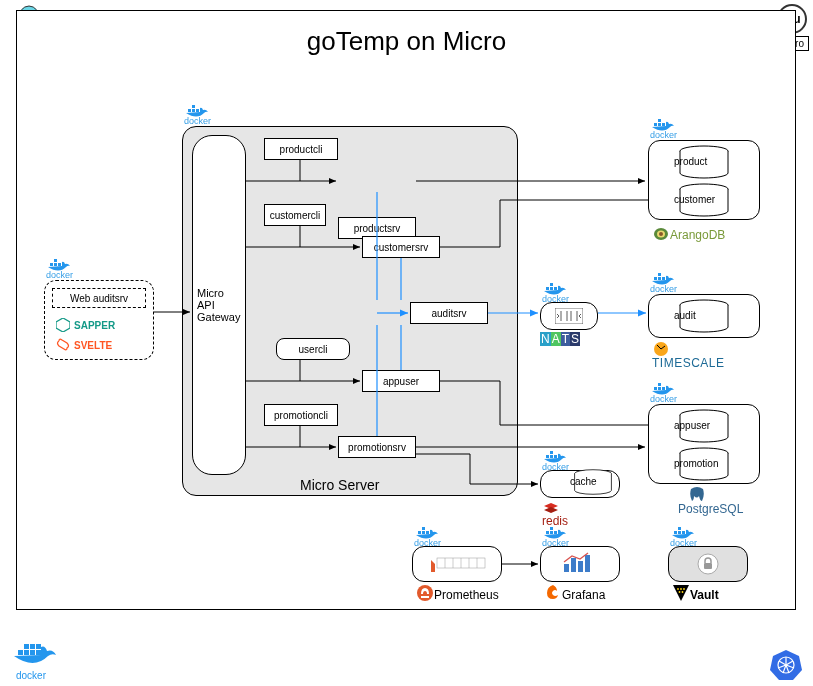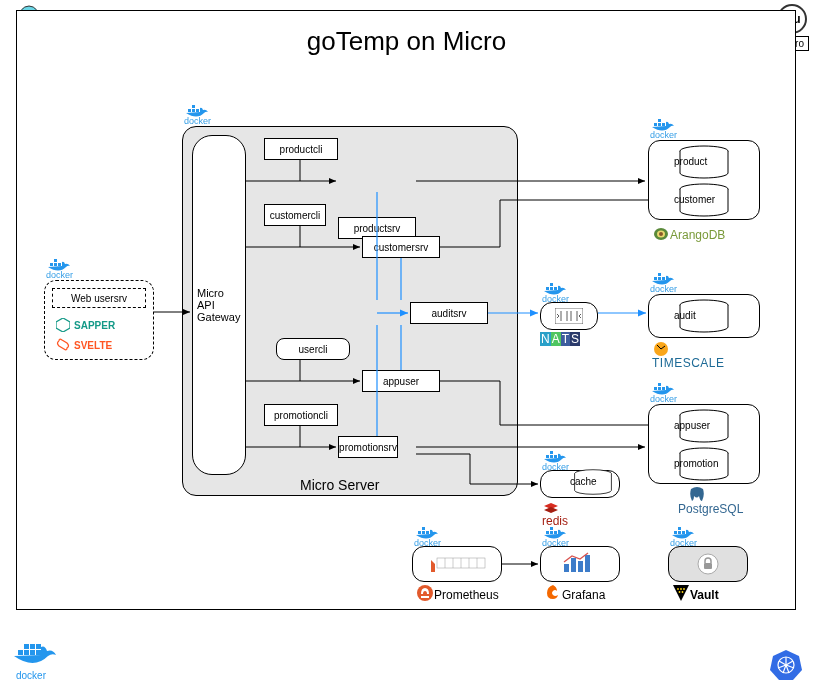--- a/index.html
+++ b/index.html
@@ -53,21 +53,21 @@
 
 <div class="docker-mark" style="left:48px;top:258px;"><svg viewBox="0 0 22 14">
       <rect x="2" y="5" width="3" height="3" fill="#2496ed"></rect>
       <rect x="6" y="5" width="3" height="3" fill="#2496ed"></rect>
       <rect x="10" y="5" width="3" height="3" fill="#2496ed"></rect>
       <rect x="6" y="1" width="3" height="3" fill="#2496ed"></rect>
       <path d="M0 9 Q11 16 18 9 Q20 7 22 8 Q20 5 17 6 Q16 3 14 4 L14 8 Z" fill="#2496ed"></path>
     </svg></div>
 <div class="docker-lbl" style="left:46px;top:270px;">docker</div>
 <div class="box dbox rbox" style="left:44px;top:280px;width:110px;height:80px;"></div>
-<div class="box dbox" style="left:52px;top:288px;width:94px;height:20px;">Web usersrv</div>
+<div class="box dbox" style="left:52px;top:288px;width:94px;height:20px;">Web auditsrv</div>
 <div style="position:absolute;left:56px;top:318px;display:flex;align-items:center;gap:4px;">
     <svg width="14" height="14" viewBox="0 0 14 14">
       <path d="M7 0 L14 4 L14 10 L7 14 L0 10 L0 4 Z" fill="none" stroke="#139987" stroke-width="1.3"></path>
     </svg>
     <span class="sapper">SAPPER</span>
   </div>
 <div style="position:absolute;left:56px;top:338px;display:flex;align-items:center;gap:4px;">
     <svg width="14" height="14" viewBox="0 0 14 14">
       <path d="M3 3 Q0 5 3 8 L8 11 Q11 13 11 10 Q14 8 11 5 L6 2 Q3 0 3 3" fill="none" stroke="#ff5522" stroke-width="1.3"></path>
     </svg>
@@ -91,21 +91,21 @@
 
 <div class="box" style="left:264px;top:138px;width:74px;height:22px;">productcli</div>
 <div class="box" style="left:264px;top:204px;width:62px;height:22px;">customercli</div>
 <div class="box" style="left:276px;top:338px;width:74px;height:22px;border-radius:8px;">usercli</div>
 <div class="box" style="left:264px;top:404px;width:74px;height:22px;">promotioncli</div>
 
 <div class="box" style="left:338px;top:170px;width:78px;height:22px;margin-top:47px;">productsrv</div>
 <div class="box" style="left:362px;top:236px;width:78px;height:22px;">customersrv</div>
 <div class="box" style="left:410px;top:302px;width:78px;height:22px;">auditsrv</div>
 <div class="box" style="left:362px;top:370px;width:78px;height:22px;">appuser</div>
-<div class="box" style="left:338px;top:436px;width:60px;height:22px;">promotionsrv</div>
+<div class="box" style="left:338px;top:436px;width:78px;height:22px;">promotionsrv</div>
 
 <div class="docker-mark" style="left:544px;top:282px;"><svg viewBox="0 0 22 14">
       <rect x="2" y="5" width="3" height="3" fill="#2496ed"></rect>
       <rect x="6" y="5" width="3" height="3" fill="#2496ed"></rect>
       <rect x="10" y="5" width="3" height="3" fill="#2496ed"></rect>
       <rect x="6" y="1" width="3" height="3" fill="#2496ed"></rect>
       <path d="M0 9 Q11 16 18 9 Q20 7 22 8 Q20 5 17 6 Q16 3 14 4 L14 8 Z" fill="#2496ed"></path>
     </svg></div>
 <div class="docker-lbl" style="left:542px;top:294px;">docker</div>
 <div class="box rbox" style="left:540px;top:302px;width:58px;height:28px;padding:4px;">

